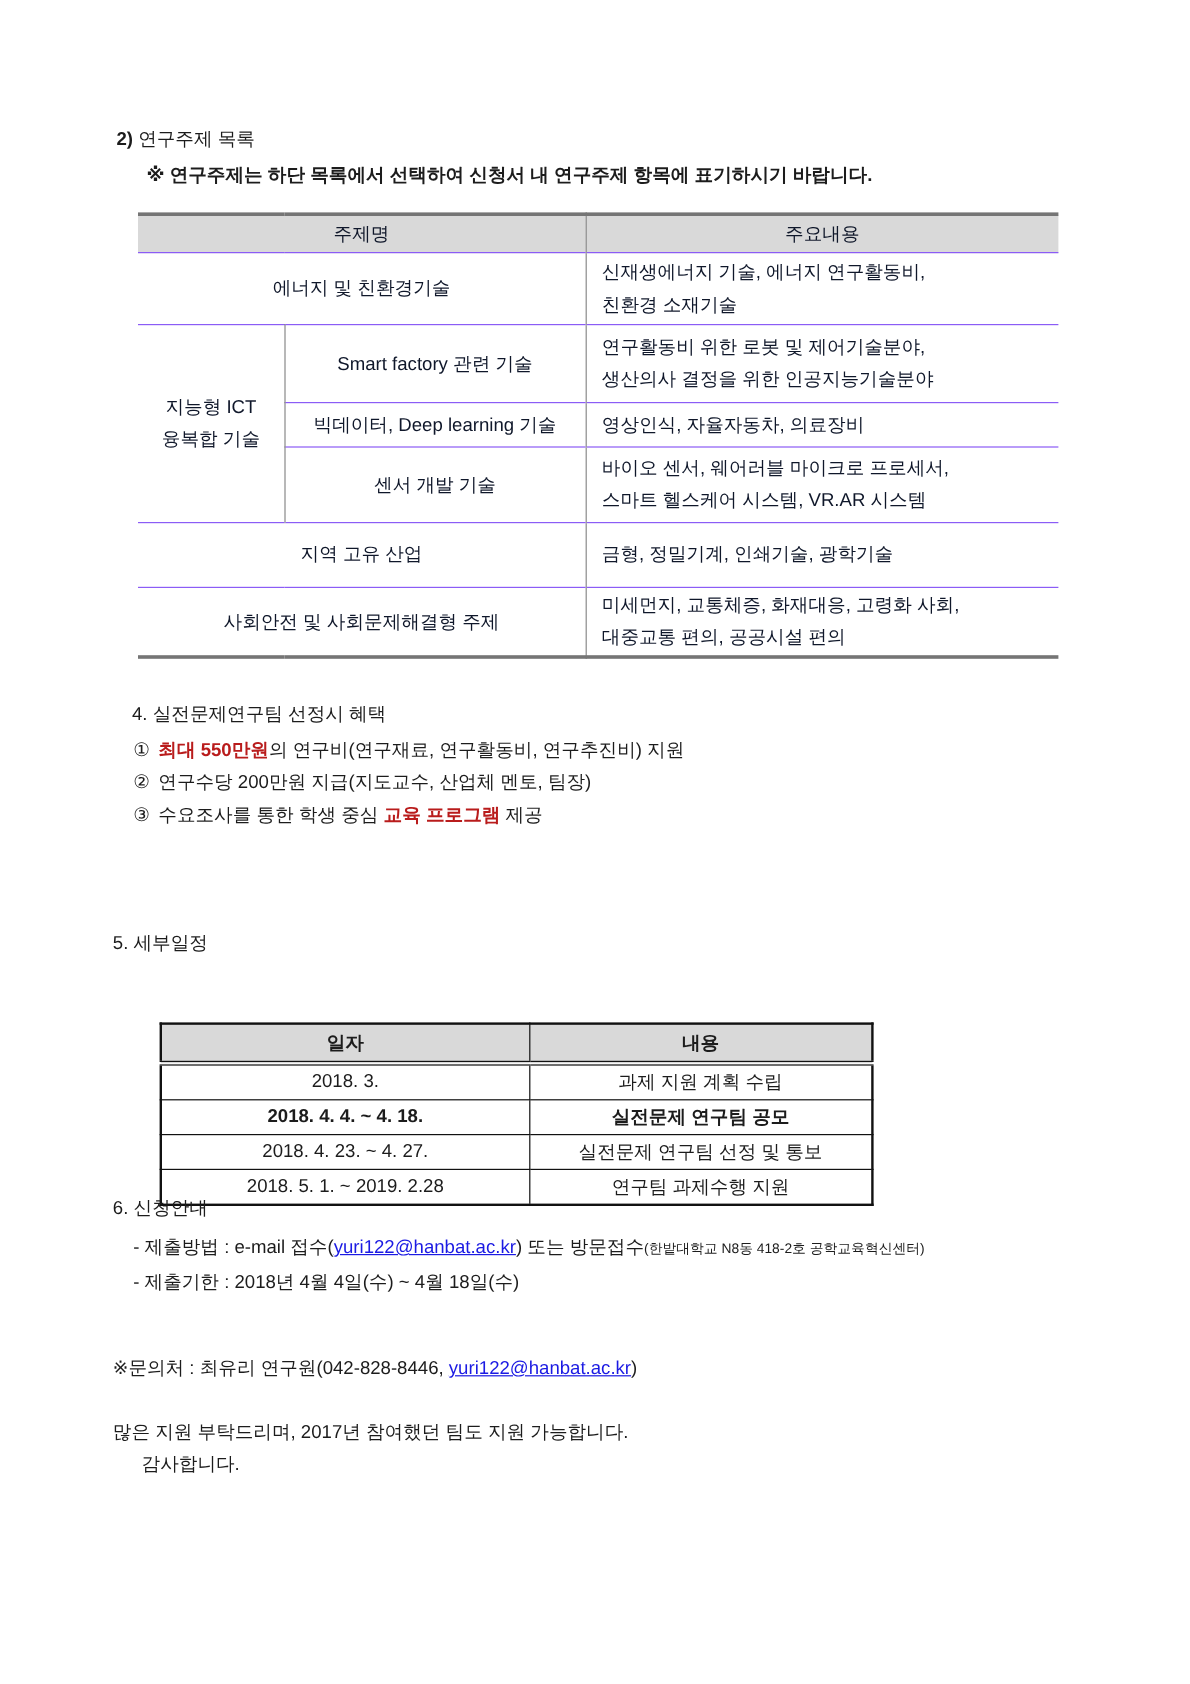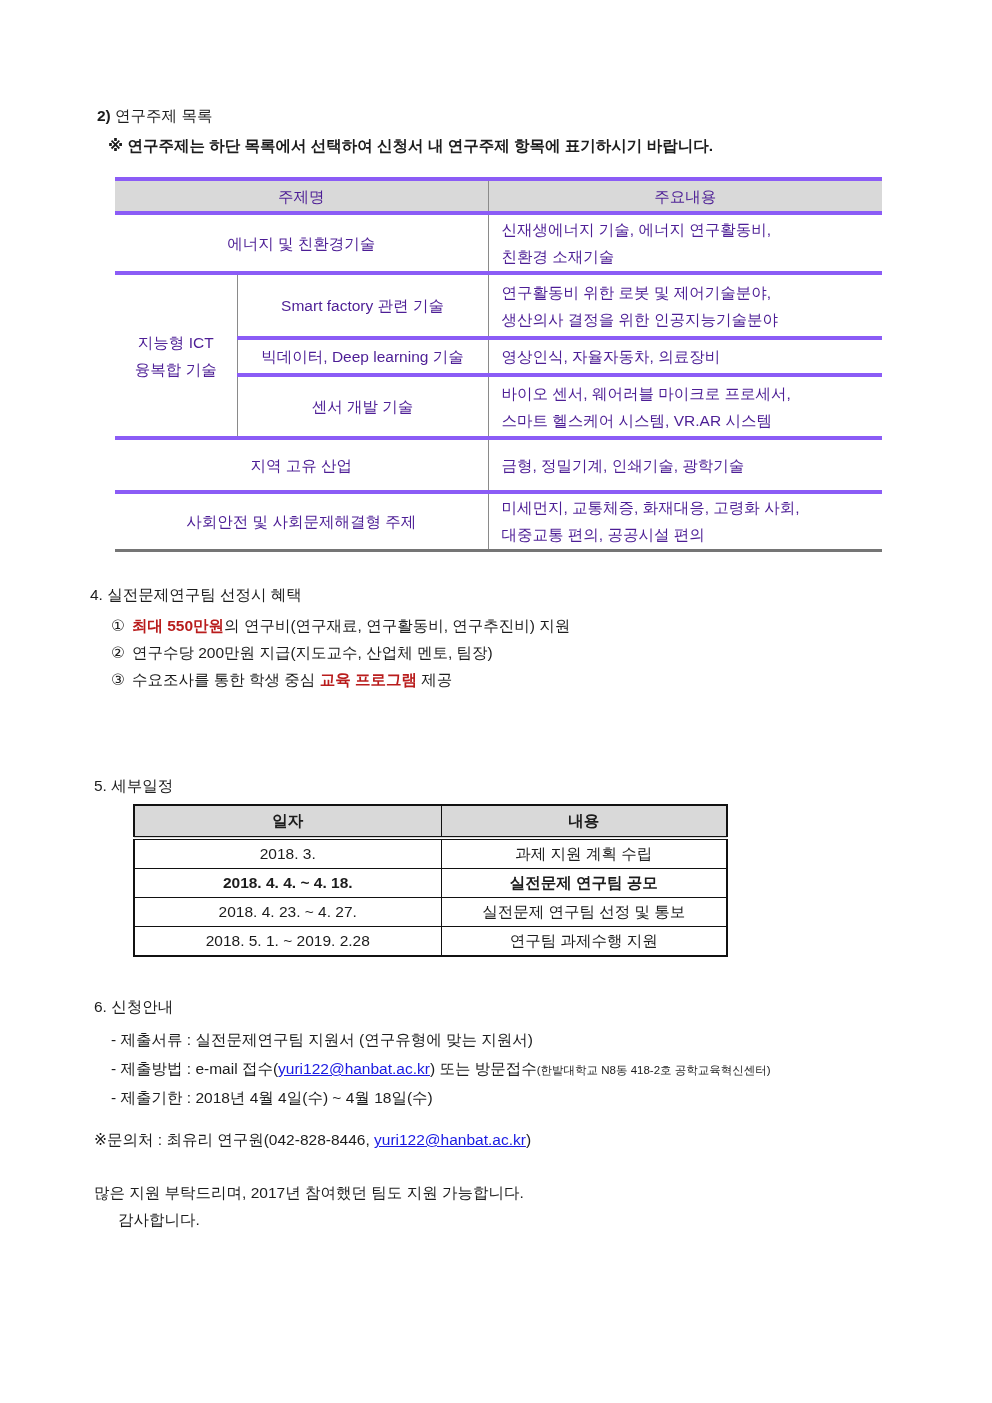--- a/index.html
+++ b/index.html
@@ -13,22 +13,22 @@
   .blue { color:#b91c1c; font-weight:700; }
   a.doclink { color:#1b1ae3; text-decoration:underline; cursor:pointer; }
   .small { font-size:11.5px; }
 
   
   table.t1 {
     border-collapse:collapse; table-layout:fixed; width:767px;
     border-top:3px solid #757575; border-bottom:3px solid #757575;
   }
   table.t1 td {
-    border-top:4px solid #8b5cf6; padding:0; vertical-align:middle;
-    font-size:15.5px; color:#4c1d95; line-height:27px;
+    border-top:1px solid #8b5cf6; padding:0; vertical-align:middle;
+    font-size:15.5px; color:#0f172a; line-height:27px;
   }
   table.t1 tr.hd td { background:#d9d9d9; height:30px; text-align:center; }
   table.t1 .vr { border-right:1px solid #8a8a8a; }
   table.t1 .ctr { text-align:center; }
   table.t1 .cnt { text-align:left; padding-left:13px; }
 
   
   table.t2 {
     border-collapse:collapse; table-layout:fixed; width:593px;
     border:2px solid #111111;
@@ -49,21 +49,21 @@
 </style>
 </head>
 <body>
 
 <div class="page">
 
   <div class="abs" style="left:97px; top:106px;">
     <span class="b">2)</span>
     <span>연구주제 목록</span>
   </div>
-  <div class="abs b" style="left:108px; top:136px;">※ 연구주제는 하단 목록에서 선택하여 신청서 내 연구주제 항목에 표기하시기 바랍니다.</div>
+  <div class="abs b" style="left:122px; top:136px;">※ 연구주제는 하단 목록에서 선택하여 신청서 내 연구주제 항목에 표기하시기 바랍니다.</div>
 
   <table class="t1 abs" style="left:115px; top:177px;">
     <colgroup>
         <col style="width:122px">
         <col style="width:251px">
         <col style="width:394px">
       </colgroup>
     <tbody>
       <tr class="hd">
         <td colspan="2" class="vr">주제명</td>
@@ -105,35 +105,35 @@
       <tr style="height:58px;">
         <td colspan="2" class="vr ctr">사회안전 및 사회문제해결형 주제</td>
         <td class="cnt">
           <div>미세먼지, 교통체증, 화재대응, 고령화 사회,</div>
           <div>대중교통 편의, 공공시설 편의</div>
         </td>
       </tr>
     </tbody>
   </table>
 
-  <div class="abs" style="left:90px; top:585px;">4. 실전문제연구팀 선정시 혜택</div>
+  <div class="abs" style="left:110px; top:585px;">4. 실전문제연구팀 선정시 혜택</div>
   <div class="abs" style="left:111px; top:612px;">
     <div class="benefit-item">
       <span class="num">①</span><span></span><span class="blue">최대 550만원</span><span>의 연구비(연구재료, 연구활동비, 연구추진비) 지원</span>
     </div>
     <div class="benefit-item">
       <span class="num">②</span><span>연구수당 200만원 지급(지도교수, 산업체 멘토, 팀장)</span><span class="blue"></span><span></span>
     </div>
     <div class="benefit-item">
       <span class="num">③</span><span>수요조사를 통한 학생 중심 </span><span class="blue">교육 프로그램</span><span> 제공</span>
     </div>
   </div>
 
   <div class="abs" style="left:94px; top:776px;">5. 세부일정</div>
-  <table class="t2 abs" style="left:133px; top:804px;padding-left:21px;">
+  <table class="t2 abs" style="left:133px; top:852px;padding-left:21px;">
     <colgroup>
         <col style="width:307px">
         <col style="width:286px">
       </colgroup>
     <tbody>
       <tr class="hd">
         <td>일자</td>
         <td>내용</td>
       </tr>
       <tr>
@@ -150,21 +150,20 @@
       </tr>
       <tr>
         <td>2018. 5. 1. ~ 2019. 2.28</td>
         <td>연구팀 과제수행 지원</td>
       </tr>
     </tbody>
   </table>
 
   <div class="abs" style="left:94px; top:997px;">6. 신청안내</div>
   <div class="abs" style="left:111px; top:1025px;">
-    <div class="apply-item">- 제출서류 : 실전문제연구팀 지원서 (연구유형에 맞는 지원서)</div>
     <div class="apply-item">
       <span>- 제출방법 : e-mail 접수(</span><a class="doclink">yuri122@hanbat.ac.kr</a><span>) 또는 방문접수</span><span class="small">(한밭대학교 N8동 418-2호 공학교육혁신센터)</span>
     </div>
     <div class="apply-item">- 제출기한 : 2018년 4월 4일(수) ~ 4월 18일(수)</div>
   </div>
 
   <div class="abs" style="left:94px; top:1130px;">
     <span>※문의처 : 최유리 연구원(042-828-8446, </span><a class="doclink">yuri122@hanbat.ac.kr</a><span>)</span>
   </div>
 

